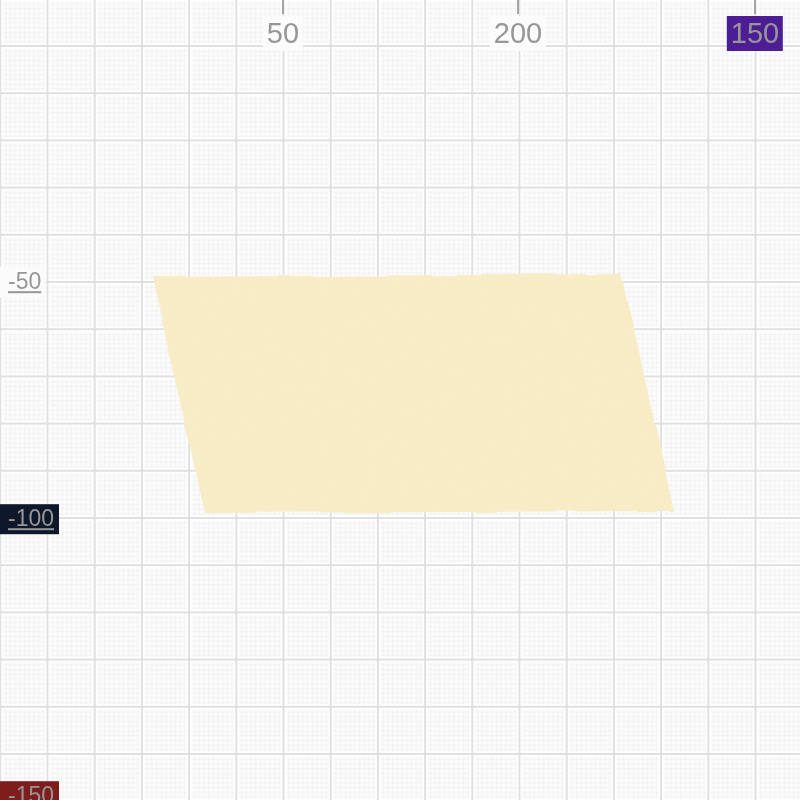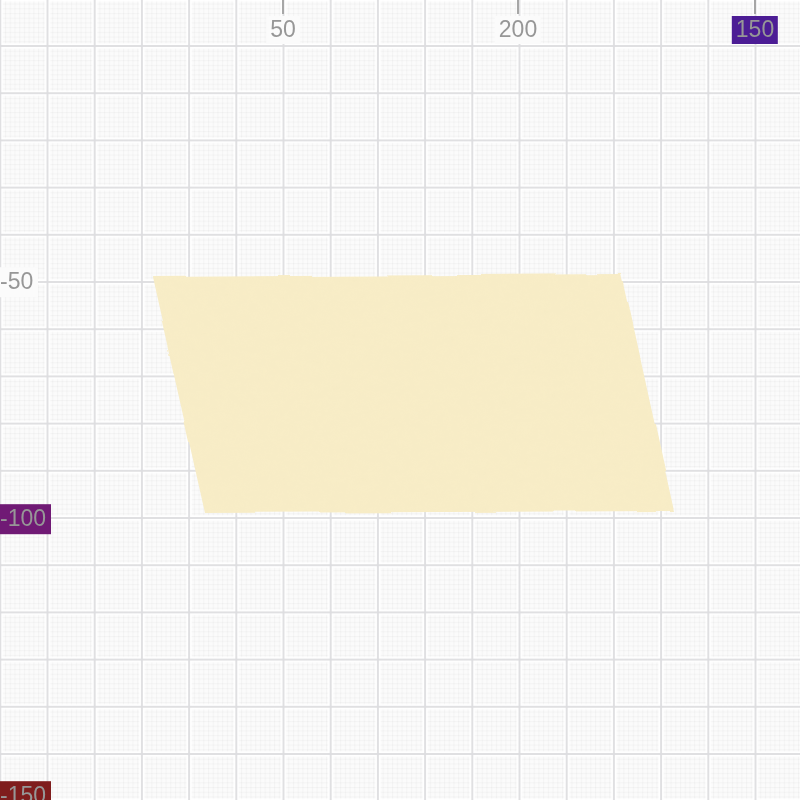--- a/index.html
+++ b/index.html
@@ -36,39 +36,40 @@
     width: 2px;
     height: 14px;
     transform: translateX(-50%);
     background: #a6a6a6;
   }
   .top-tick-label {
     position: absolute;
     top: 16px;
     left: 0;
     transform: translateX(-50%);
-    font-size: 23px;
+    font-size: 29px;
     line-height: 1.2;
     color: #979797;
     background: #fbfbfb;
     padding: 0 4px;
     white-space: nowrap;
   }
   .left-tick-group { position: absolute; left: 0; }
   .left-tick-label {
     position: absolute;
     left: 0;
     top: 0;
     transform: translateY(-50%);
     font-size: 23px;
     line-height: 1.2;
     color: #979797;
     background: #fbfbfb;
-    padding: 1px 5px 1px 0;
+    padding: 1px 5px 1px 8px;
     white-space: nowrap;
+    text-decoration: underline;
   }
 </style>
 </head>
 <body>
 
 <div class="stage">
 
   <svg class="canvas-svg" viewBox="0 0 800 800" xmlns="http://www.w3.org/2000/svg">
     <defs>
       <pattern id="minorGrid" width="4.72" height="4.72" patternUnits="userSpaceOnUse" x="0.3" y="-1.2">
@@ -128,21 +129,21 @@
     <div class="top-tick-mark" style="background: rgb(166, 166, 166);"></div>
     <div class="top-tick-label" style="color: rgb(151, 151, 151); background: #4c1d95;">150</div>
   </div>
 </div>
     <div id="leftAxis">
   <div class="left-tick-group" style="top: 282px;">
     <div class="left-tick-label" style="color: rgb(151, 151, 151); background: rgb(251, 251, 251);">-50</div>
   </div>
 
   <div class="left-tick-group" style="top: 519px;">
-    <div class="left-tick-label" style="color: rgb(151, 151, 151); background: #701a75;">-100</div>
+    <div class="left-tick-label" style="color: rgb(151, 151, 151); background: #0f172a;">-100</div>
   </div>
 
   <div class="left-tick-group" style="top: 752px;">
     <div class="left-tick-label" style="color: rgb(151, 151, 151); background: #7f1d1d; margin-top: 44px;">-150</div>
   </div>
 </div>
   </div>
 
 </div>
 

